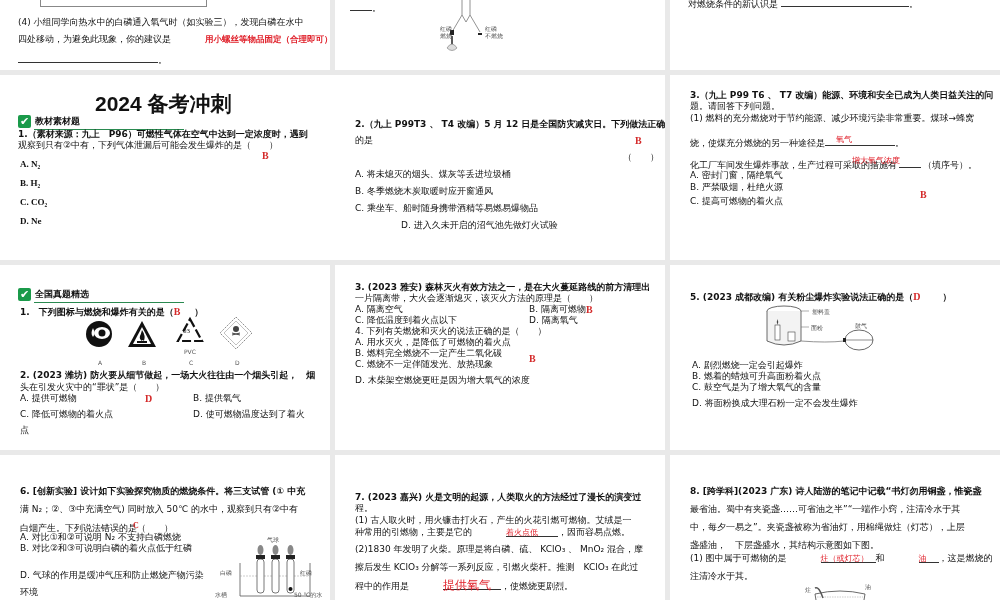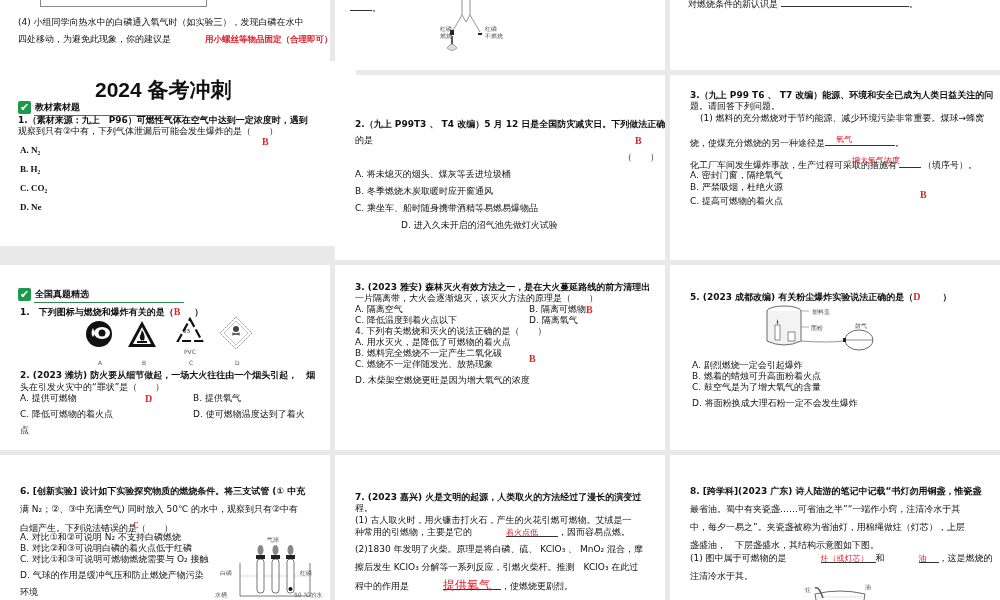--- a/index.html
+++ b/index.html
@@ -41,21 +41,21 @@
   <div class="t small" style="left:105px;top:22px;">红磷</div>
   <div class="t small" style="left:105px;top:29px;">燃烧</div>
   <div class="t small" style="left:150px;top:22px;">红磷</div>
   <div class="t small" style="left:150px;top:29px;">不燃烧</div>
 </div>
 
 <div class="slide" style="left:670px;top:0;width:330px;height:70px;">
   <div class="t" style="left:18px;top:-4px;"><span>对燃烧条件的新认识是</span><span class="uline" style="width:128px;margin-left:3px;"></span><span>。</span></div>
 </div>
 
-<div class="slide" style="left:0;top:61px;width:356px;height:185px;text-decoration:underline;">
+<div class="slide" style="left:0;top:75px;width:356px;height:185px;text-decoration:underline;">
   <div class="title" style="left:95px;top:15px;">2024 备考冲刺</div>
   <div class="sec" style="left:18px;top:40px;">
     <span class="chk">✔</span>
       <span>教材素材题</span>
       <span class="bar"></span>
   </div>
   <div class="t b" style="left:18px;top:53px;">1.（素材来源：九上　P96）可燃性气体在空气中达到一定浓度时，遇到</div>
   <div class="t" style="left:18px;top:64px;">观察到只有②中有，下列气体泄漏后可能会发生爆炸的是（　　）</div>
   <div class="t ans" style="left:262px;top:74px;">B</div>
   <div class="t b" style="left:20px;top:83px;font-family:'Liberation Serif',serif;">A. N₂</div>
@@ -71,21 +71,21 @@
   <div class="t" style="left:288px;top:76px;">（　　）</div>
   <div class="t" style="left:20px;top:93px;">A. 将未熄灭的烟头、煤灰等丢进垃圾桶</div>
   <div class="t" style="left:20px;top:110px;">B. 冬季燃烧木炭取暖时应开窗通风</div>
   <div class="t" style="left:20px;top:127px;">C. 乘坐车、船时随身携带酒精等易燃易爆物品</div>
   <div class="t" style="left:20px;top:144px;margin-left:46px;">D. 进入久未开启的沼气池先做灯火试验</div>
 </div>
 
 <div class="slide" style="left:670px;top:75px;width:330px;height:185px;">
   <div class="t b" style="left:20px;top:14px;">3.（九上 P99 T6 、 T7 改编）能源、环境和安全已成为人类日益关注的问</div>
   <div class="t" style="left:20px;top:25px;">题。请回答下列问题。</div>
-  <div class="t" style="left:30px;top:37px;">(1) 燃料的充分燃烧对于节约能源、减少环境污染非常重要。煤球→蜂窝</div>
+  <div class="t" style="left:20px;top:37px;">(1) 燃料的充分燃烧对于节约能源、减少环境污染非常重要。煤球→蜂窝</div>
   <div class="t" style="left:20px;top:60px;"><span>烧，使煤充分燃烧的另一种途径是</span><span class="uline" style="width:70px;"></span>。</div>
   <div class="t red" style="left:132px;top:58px;font-size:8px;">氧气</div>
   <div class="t" style="left:20px;top:82px;"><span>化工厂车间发生爆炸事故，生产过程可采取的措施有</span><span class="uline" style="width:22px;margin:0 2px;"></span><span>（填序号）。</span></div>
   <div class="t red" style="left:148px;top:79px;font-size:8px;">增大氧气浓度</div>
   <div class="t" style="left:20px;top:94px;">A. 密封门窗，隔绝氧气</div>
   <div class="t" style="left:20px;top:106px;">B. 严禁吸烟，杜绝火源</div>
   <div class="t" style="left:20px;top:120px;">C. 提高可燃物的着火点</div>
   <div class="t ans" style="left:250px;top:113px;">B</div>
 </div>
 
@@ -173,21 +173,20 @@
   <div class="t" style="left:22px;top:132px;">D. 将面粉换成大理石粉一定不会发生爆炸</div>
 </div>
 
 <div class="slide" style="left:0;top:455px;width:330px;height:145px;">
   <div class="t b" style="left:20px;top:30px;">6. [创新实验] 设计如下实验探究物质的燃烧条件。将三支试管 (① 中充</div>
   <div class="t" style="left:20px;top:48px;">满 N₂；②、③中充满空气) 同时放入 50℃ 的水中，观察到只有②中有</div>
   <div class="t" style="left:20px;top:67px;">白烟产生。下列说法错误的是（　　）</div>
   <div class="t ans" style="left:133px;top:64px;font-size:8px;">C</div>
   <div class="t" style="left:20px;top:76px;">A. 对比①和②可说明 N₂ 不支持白磷燃烧</div>
   <div class="t" style="left:20px;top:87px;">B. 对比②和③可说明白磷的着火点低于红磷</div>
-  <div class="t" style="left:20px;top:98px;">C. 对比①和③可说明可燃物燃烧需要与 O₂ 接触</div>
   <div class="t" style="left:20px;top:114px;">D. 气球的作用是缓冲气压和防止燃烧产物污染</div>
   <div class="t" style="left:20px;top:131px;">环境</div>
   <svg width="100" height="60" style="left:235px;top:86px;">
     <path d="M5 22 L5 55 L75 55 L75 22" fill="none" stroke="#555" stroke-width="0.8"></path>
     <path d="M5 35 L75 35" stroke="#999" stroke-width="0.5" stroke-dasharray="2 1"></path>
     <g stroke="#555" stroke-width="0.8" fill="#fff">
       <rect x="22" y="18" width="7" height="34" rx="3"></rect>
       <rect x="37" y="18" width="7" height="34" rx="3"></rect>
       <rect x="52" y="18" width="7" height="34" rx="3"></rect>
     </g>

